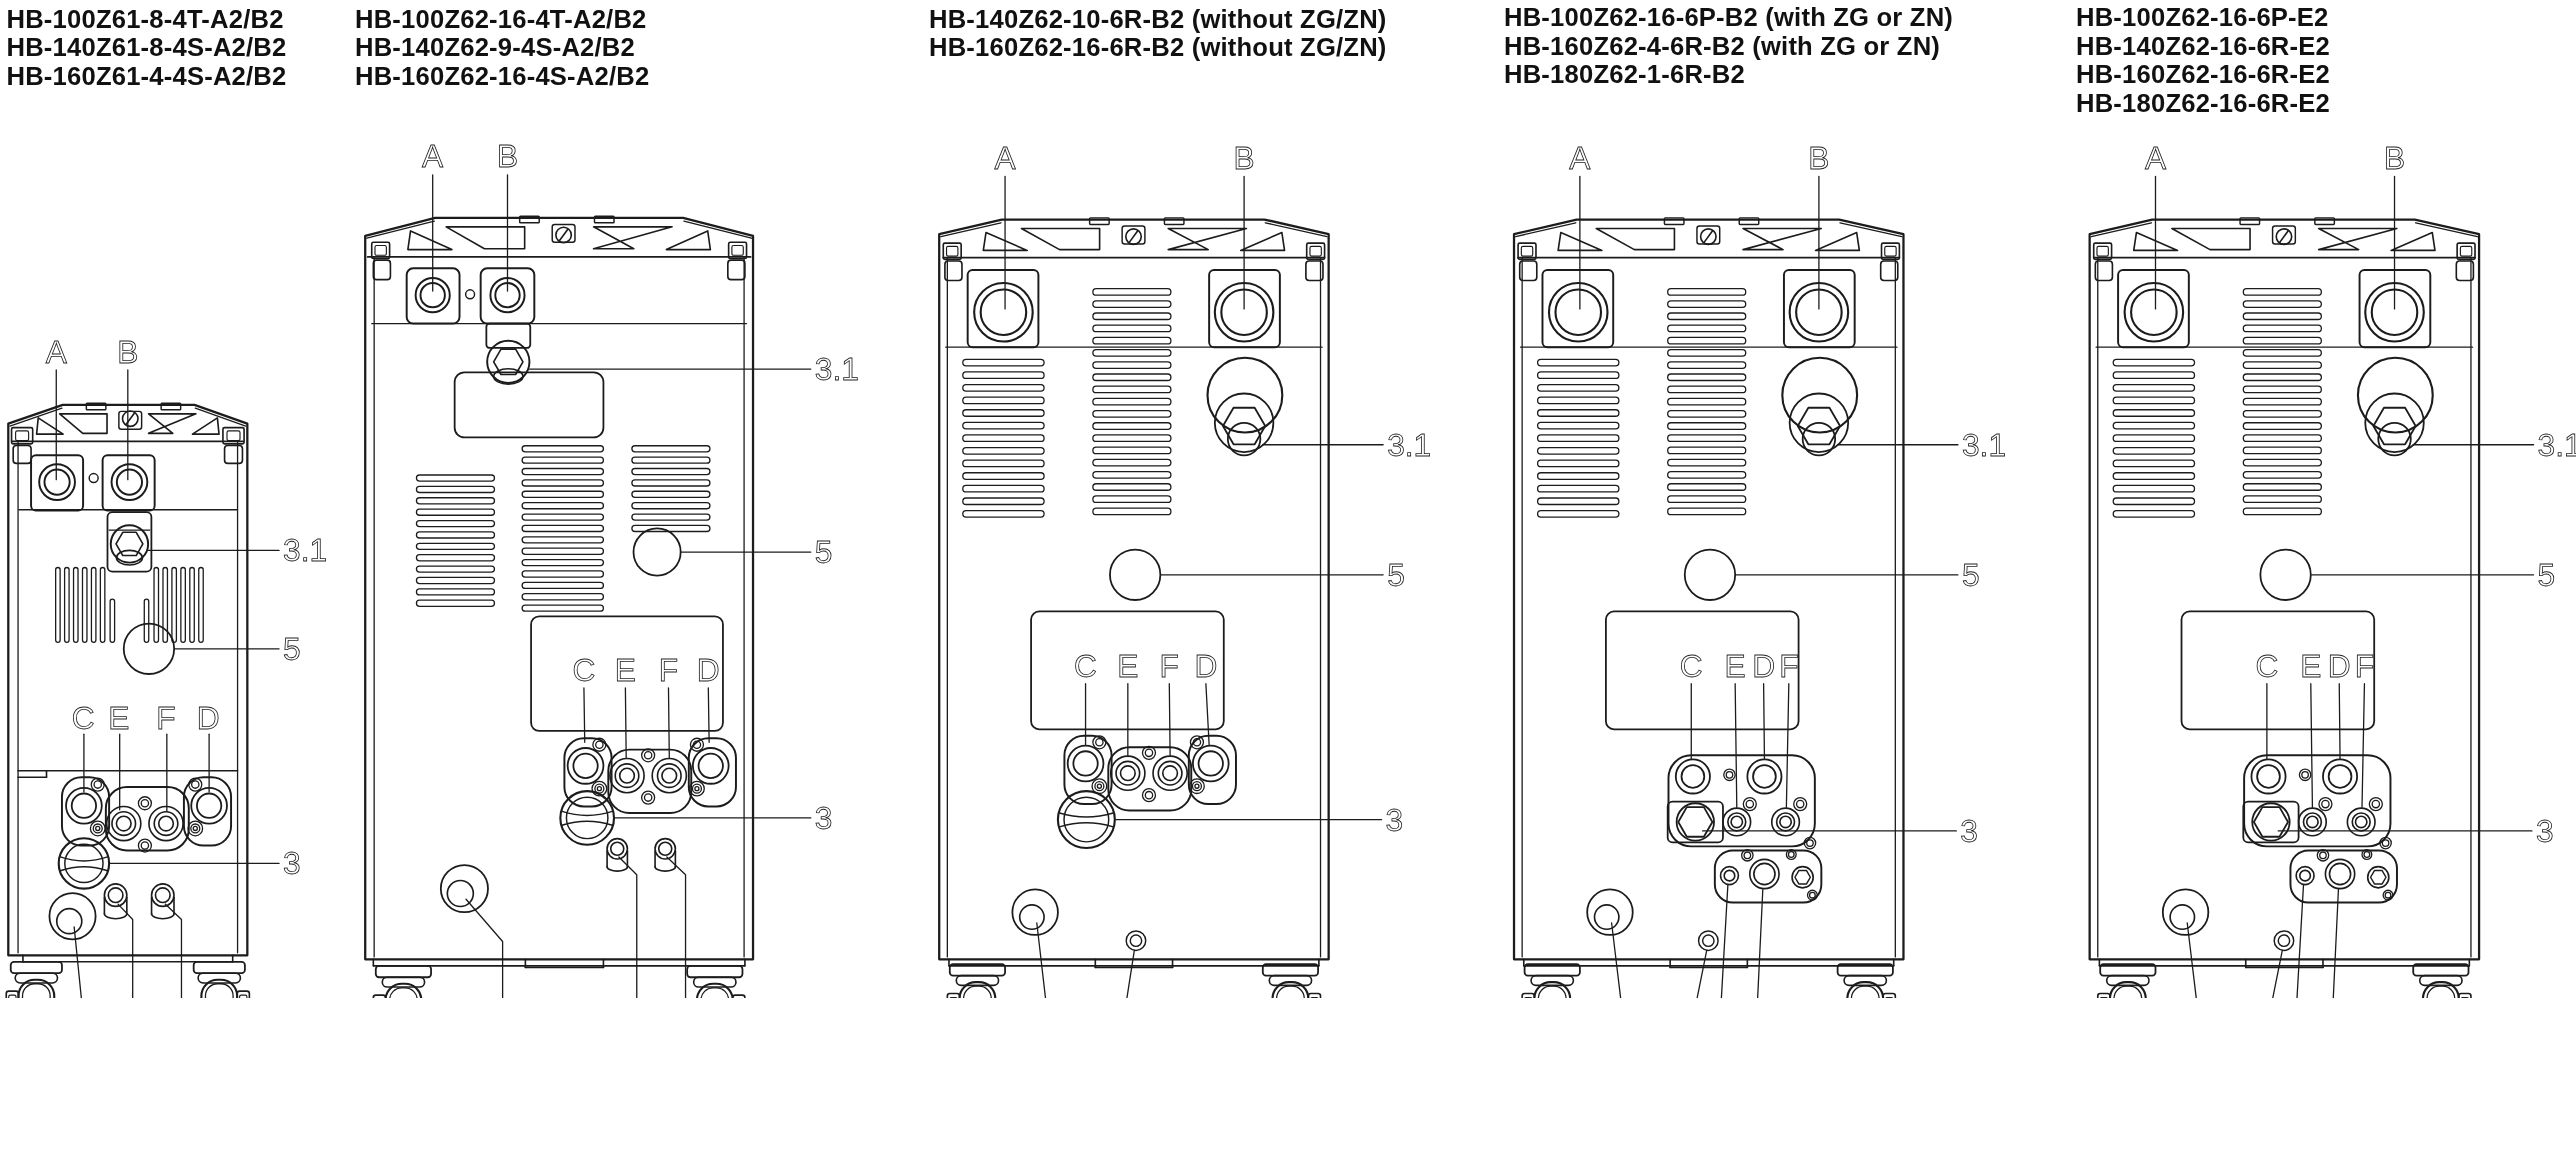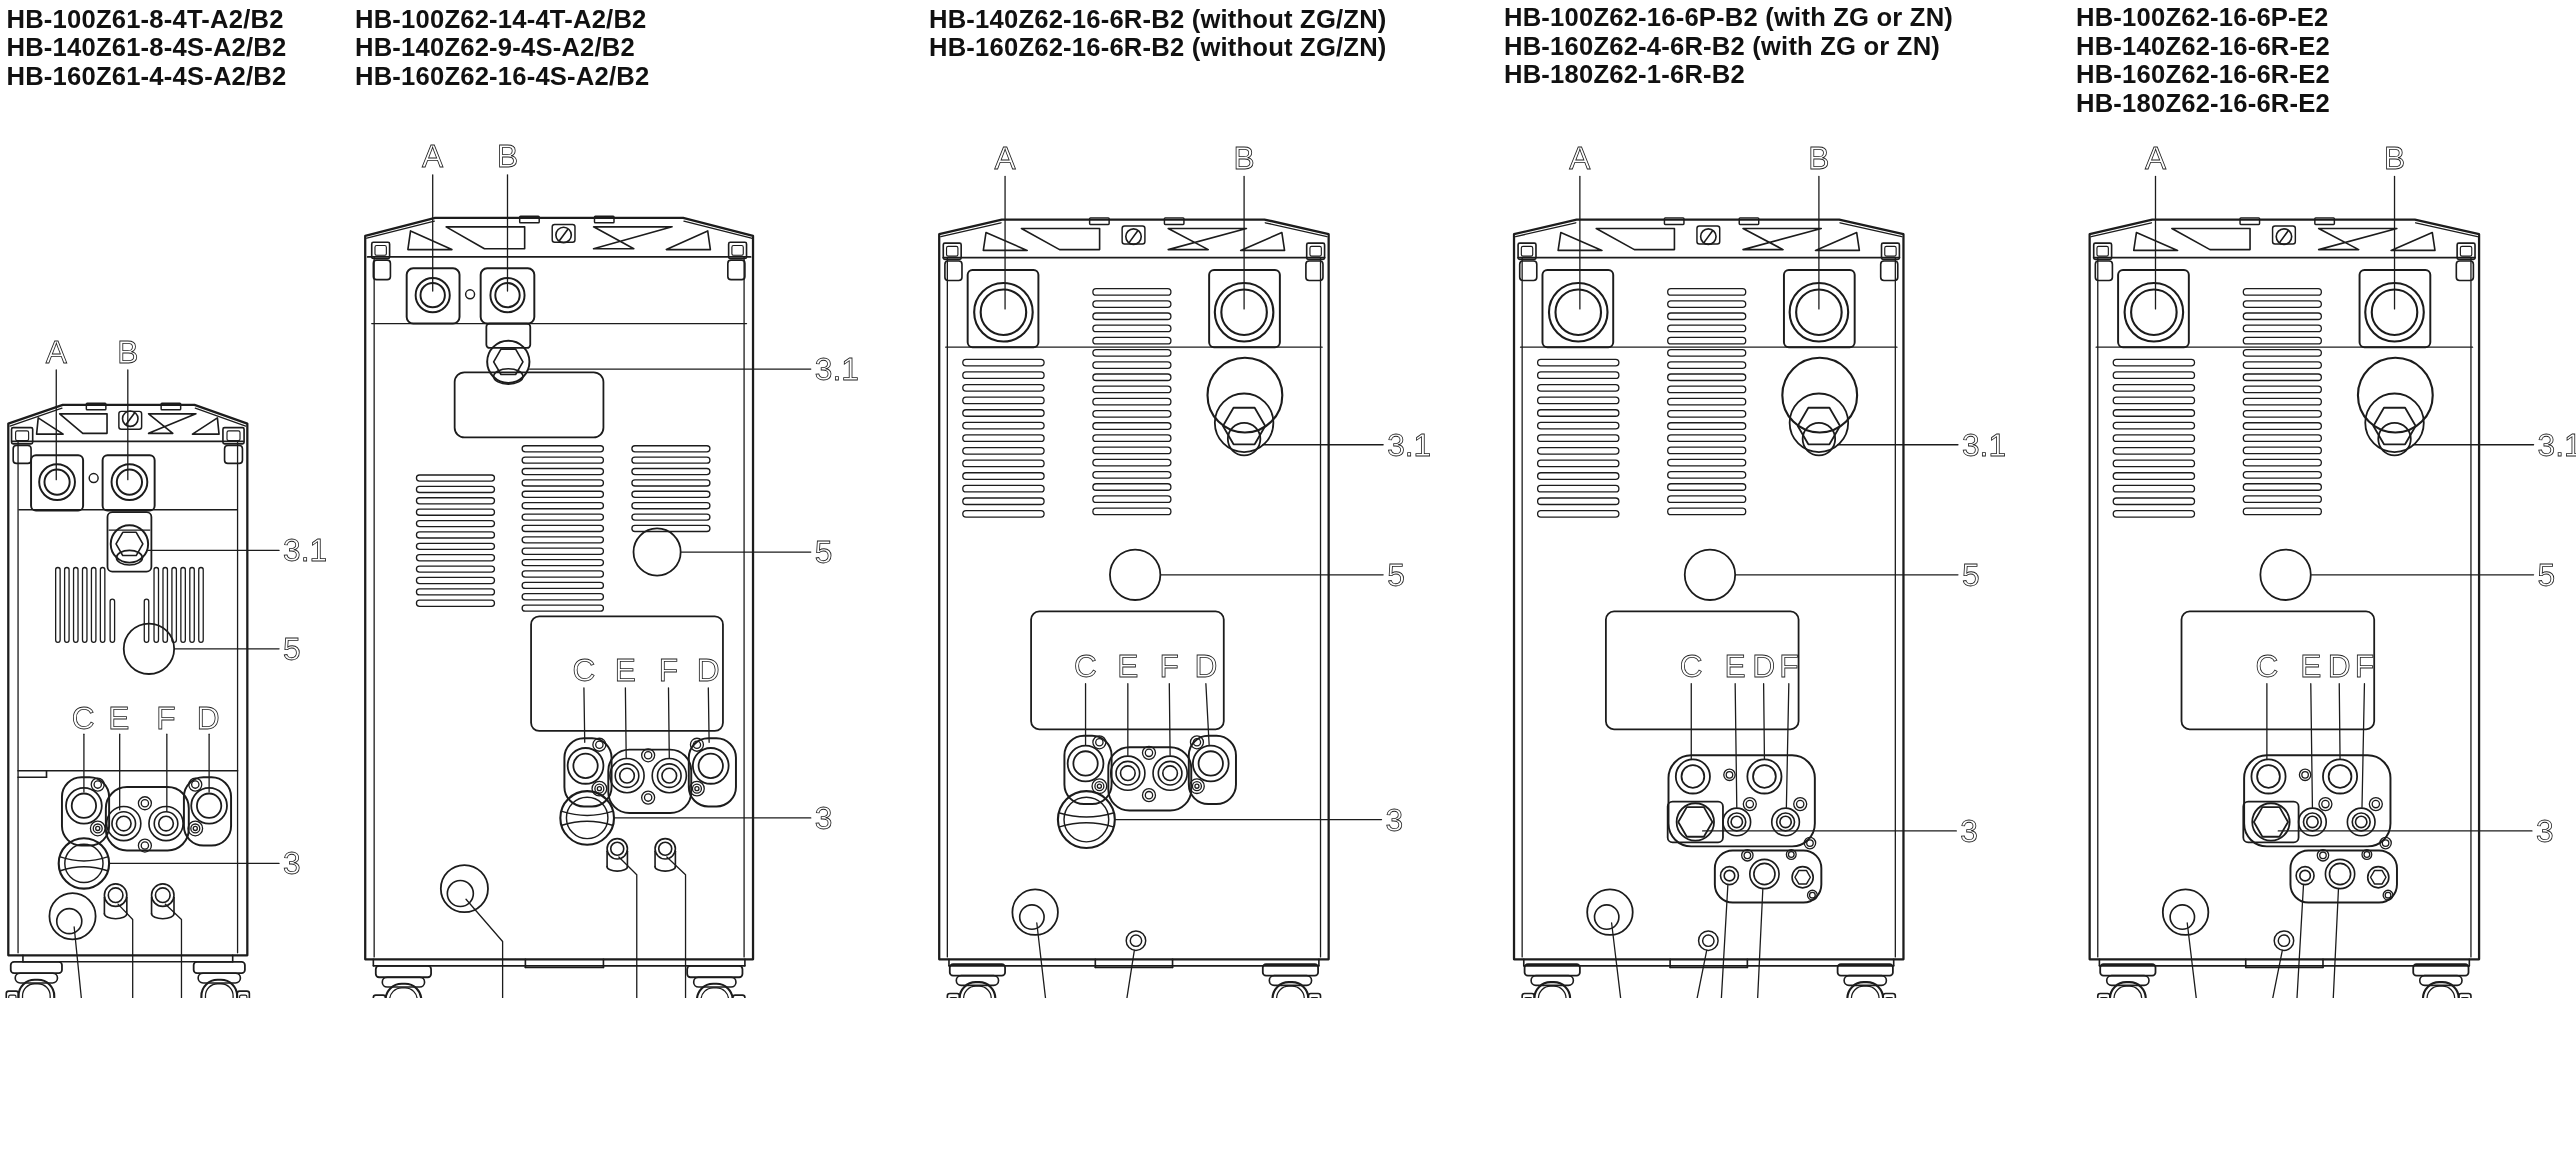--- a/index.html
+++ b/index.html
@@ -13,26 +13,26 @@
 </head>
 <body>
 
 <div id="stage">
   <div class="hdr" id="hdr-0" style="left:6.5px;top:4.9px">
       <div>HB-100Z61-8-4T-A2/B2</div>
       <div>HB-140Z61-8-4S-A2/B2</div>
       <div>HB-160Z61-4-4S-A2/B2</div>
     </div>
   <div class="hdr" id="hdr-1" style="left:355px;top:4.9px">
-      <div>HB-100Z62-14-4T-A2/B2</div>
+      <div>HB-100Z62-16-4T-A2/B2</div>
       <div>HB-140Z62-9-4S-A2/B2</div>
       <div>HB-160Z62-16-4S-A2/B2</div>
     </div>
   <div class="hdr" id="hdr-2" style="left:929px;top:4.9px">
-      <div>HB-140Z62-16-6R-B2 (without ZG/ZN)</div>
+      <div>HB-140Z62-10-6R-B2 (without ZG/ZN)</div>
       <div>HB-160Z62-16-6R-B2 (without ZG/ZN)</div>
     </div>
   <div class="hdr" id="hdr-3" style="left:1504px;top:3.3px">
       <div>HB-100Z62-16-6P-B2 (with ZG or ZN)</div>
       <div>HB-160Z62-4-6R-B2 (with ZG or ZN)</div>
       <div>HB-180Z62-1-6R-B2</div>
     </div>
   <div class="hdr" id="hdr-4" style="left:2076px;top:3.3px">
       <div>HB-100Z62-16-6P-E2</div>
       <div>HB-140Z62-16-6R-E2</div>

